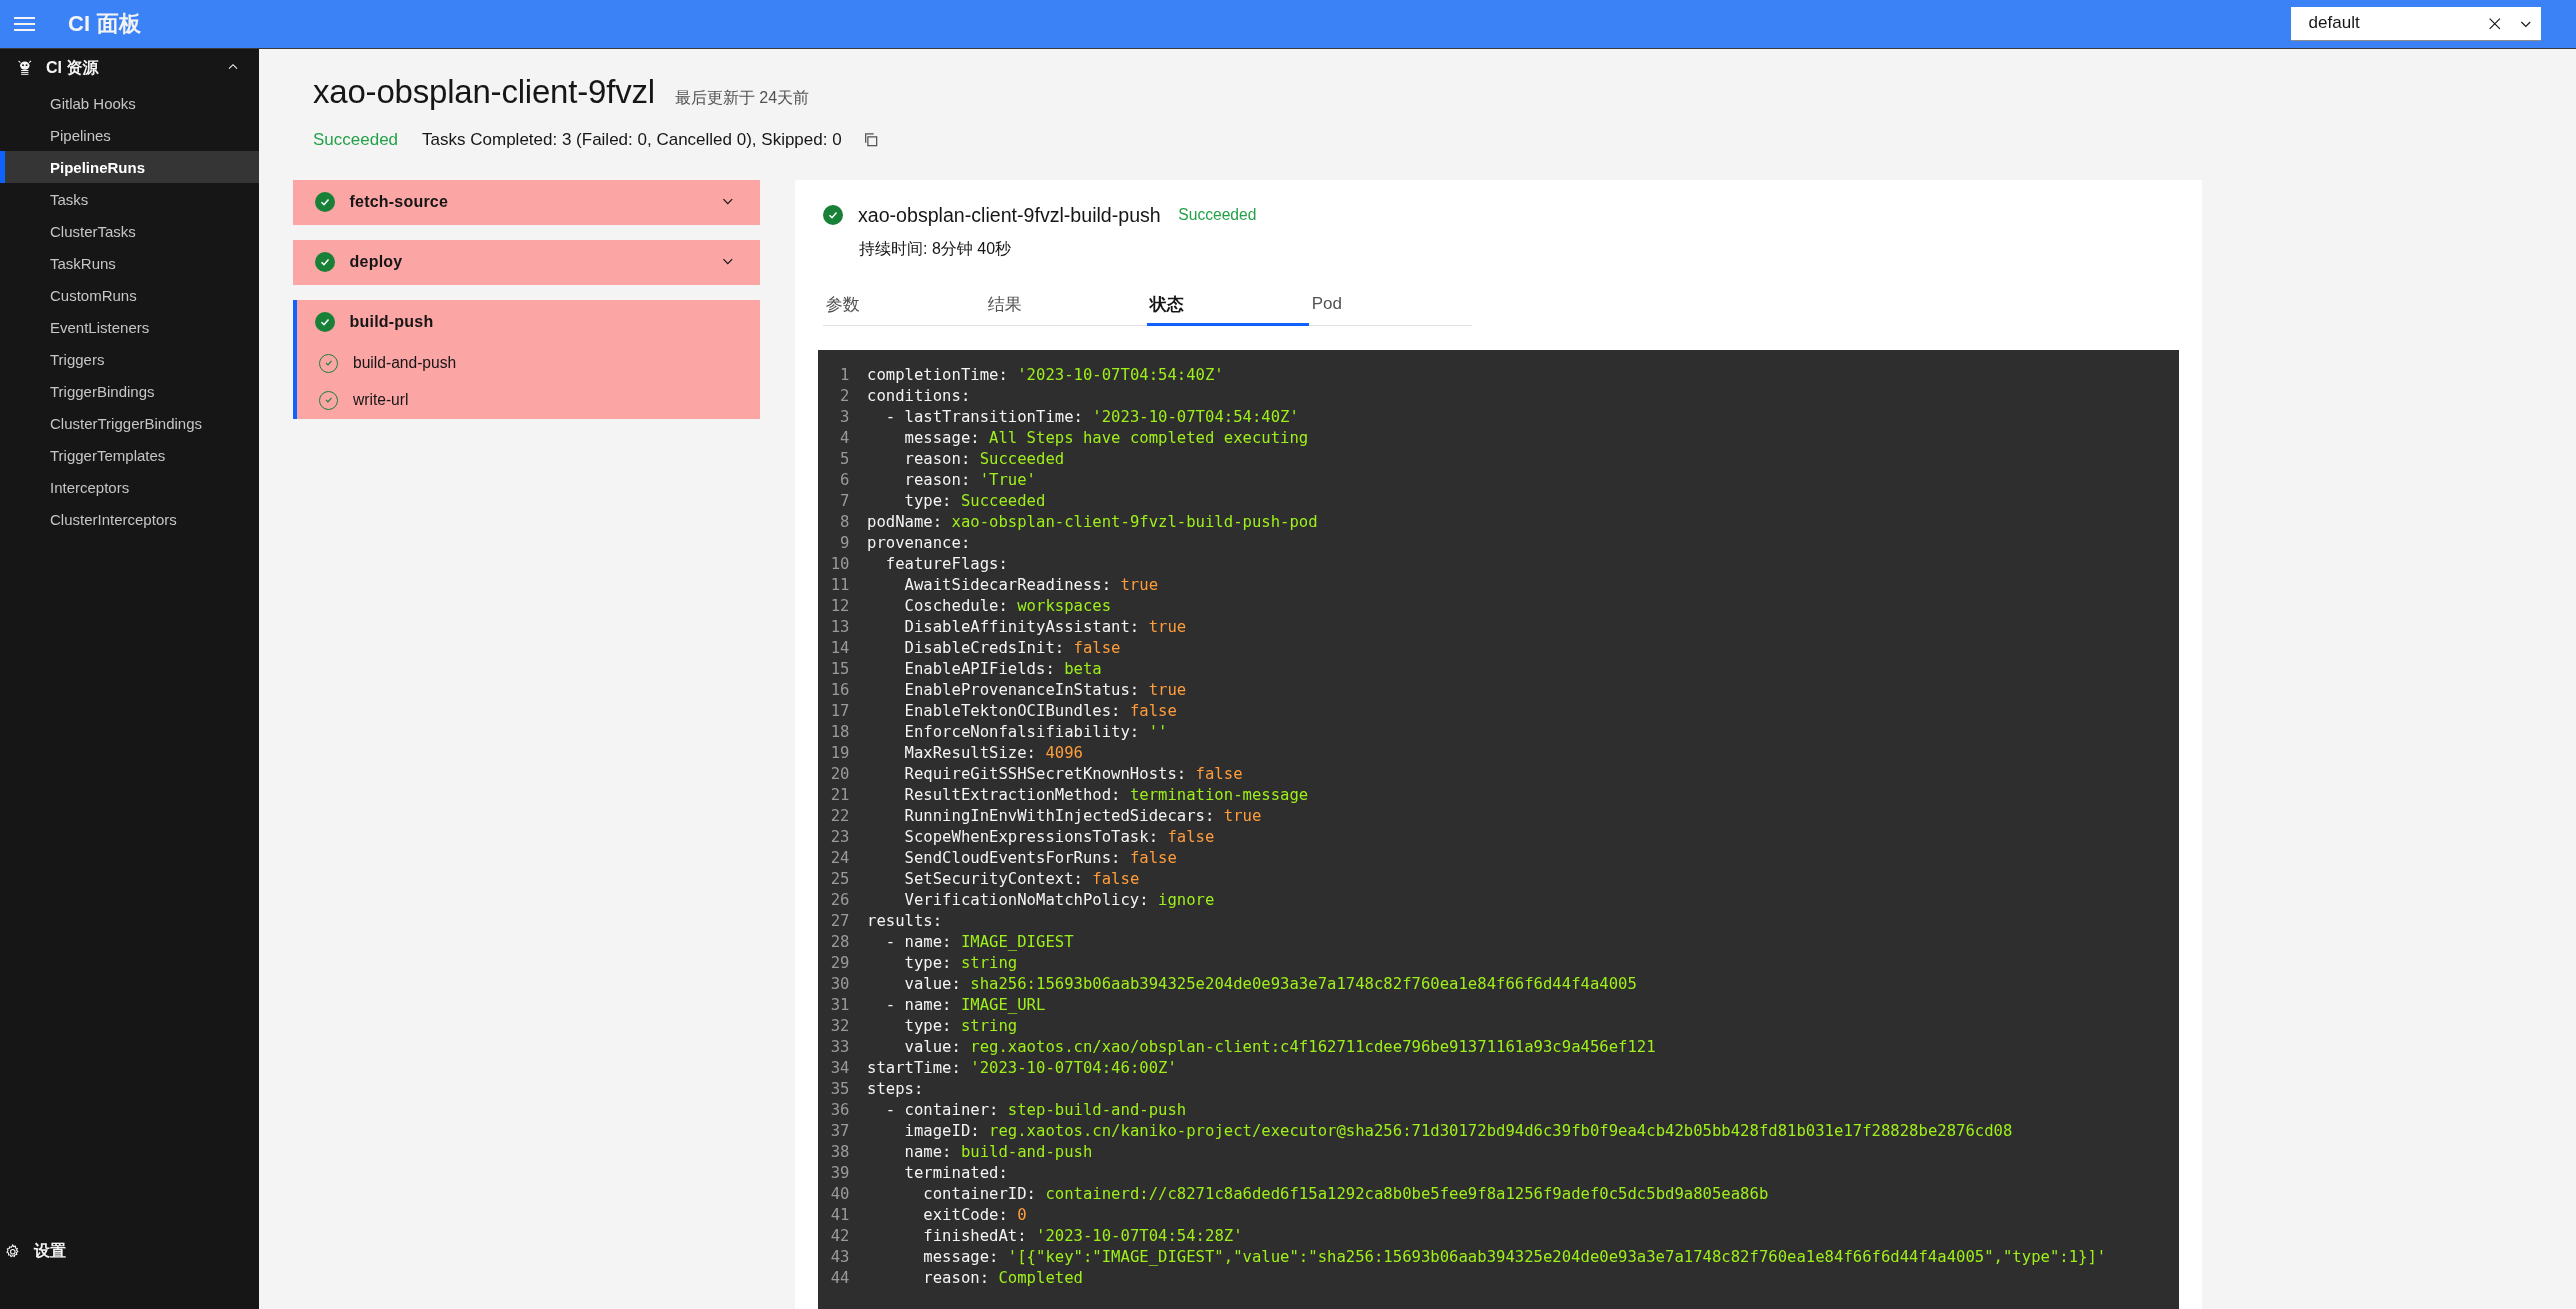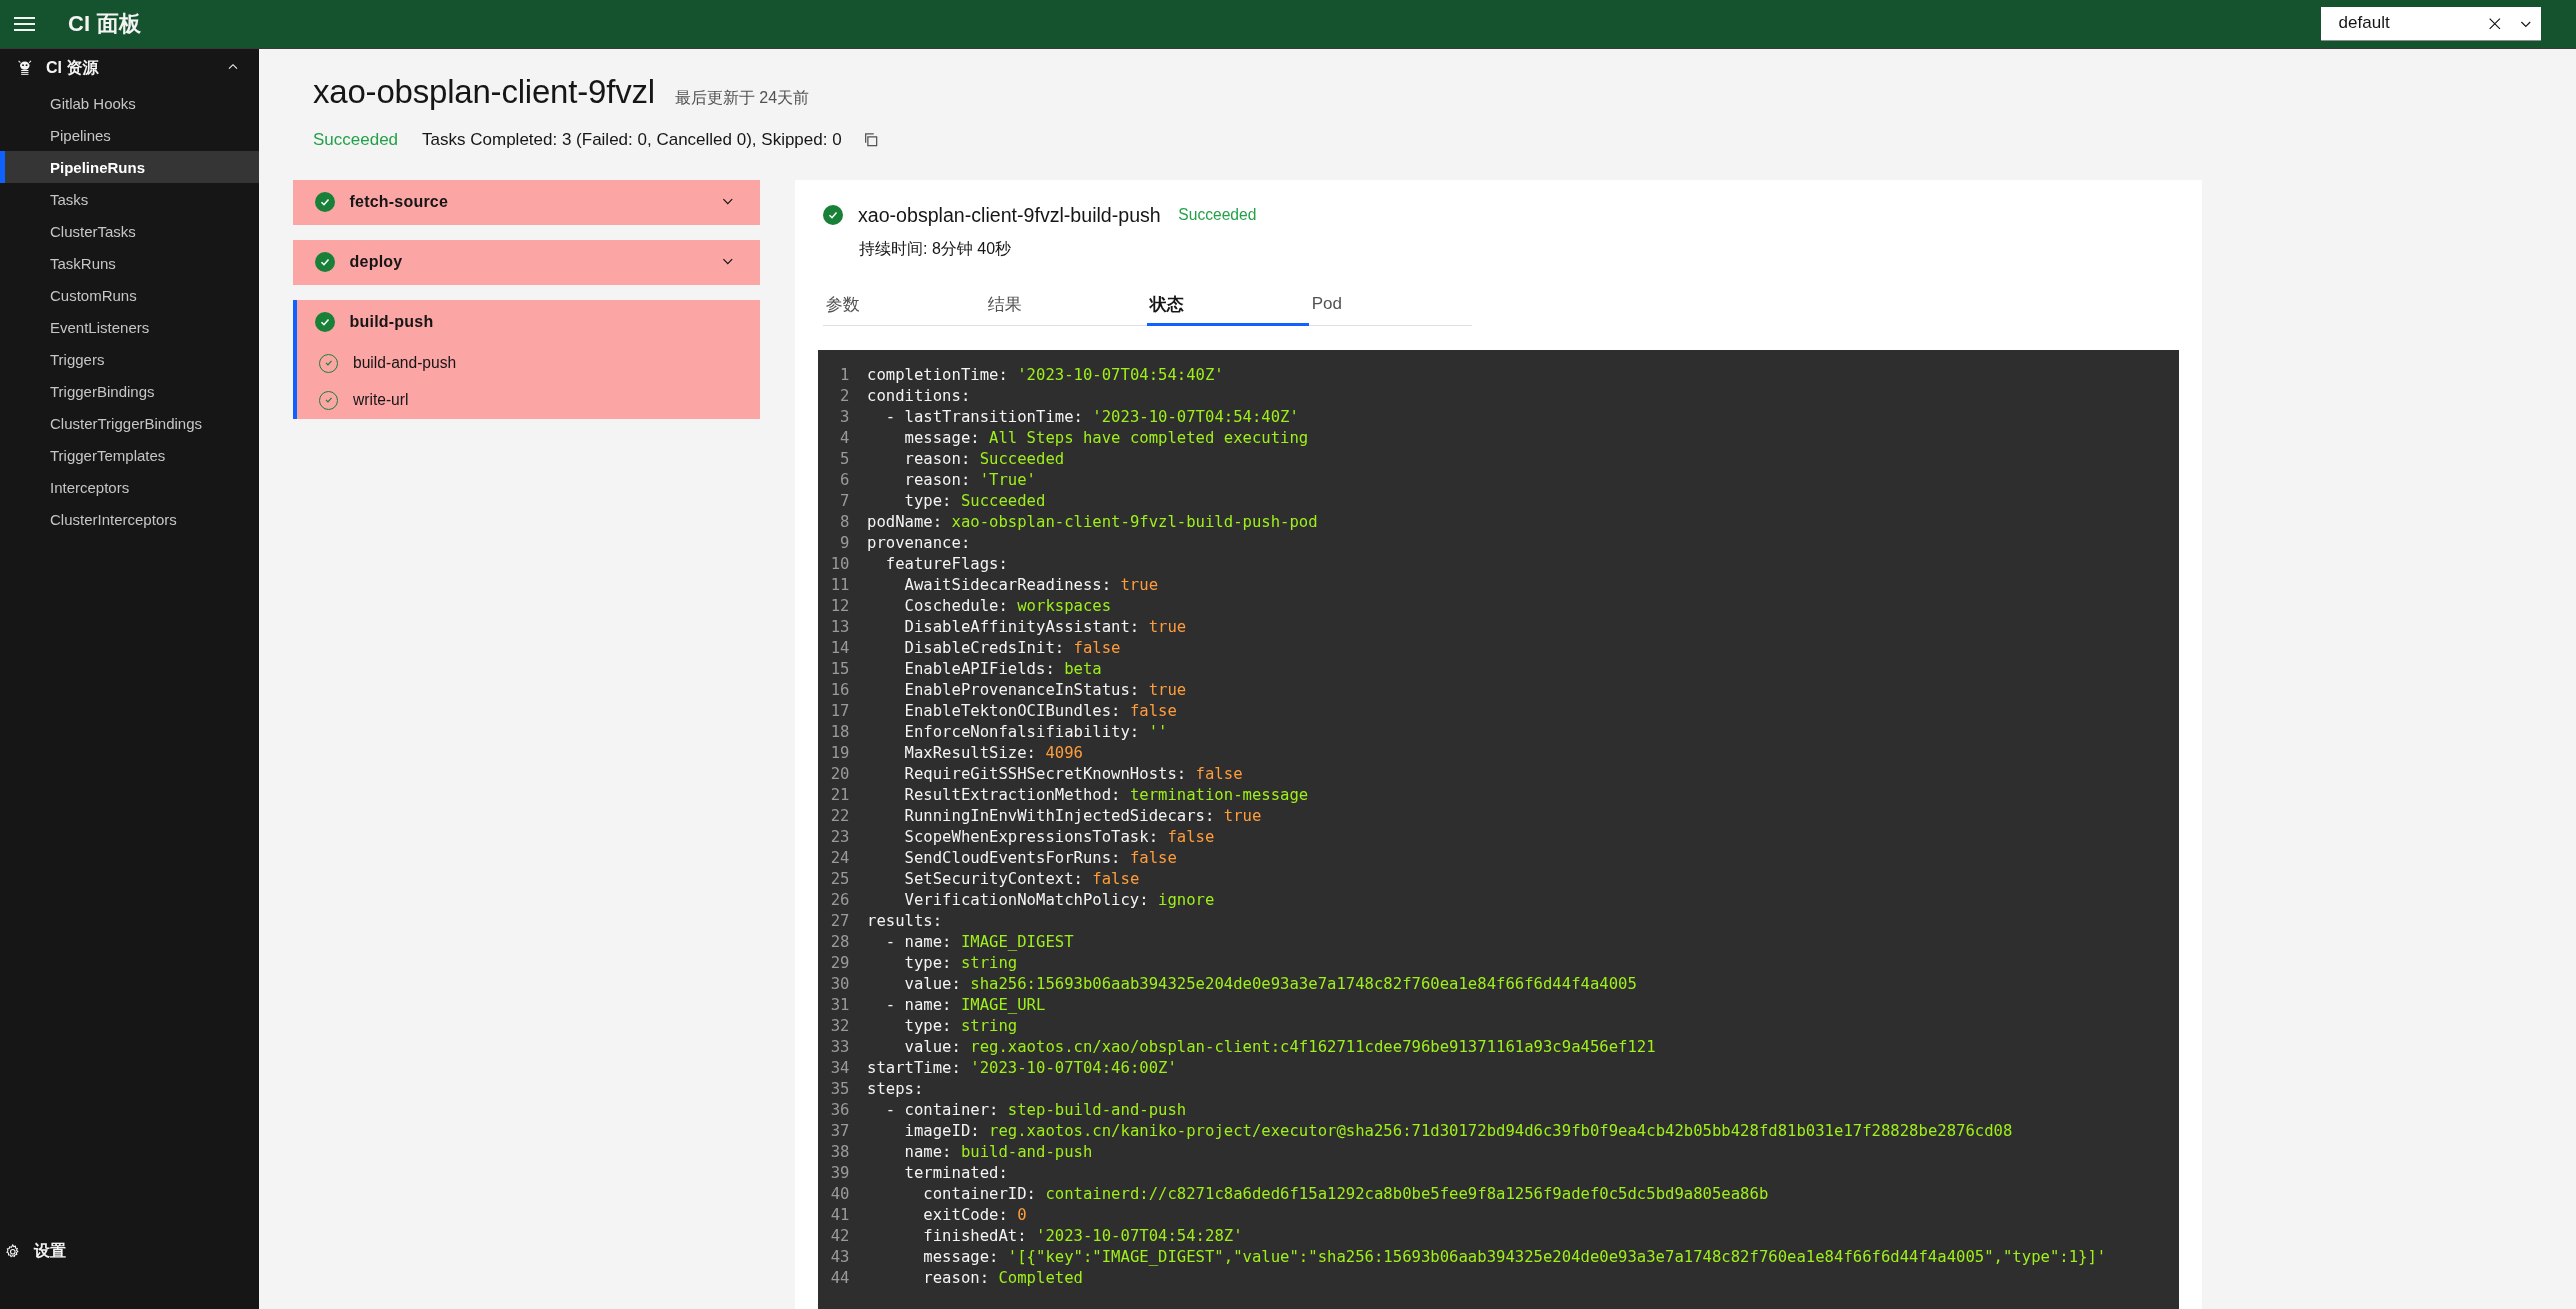--- a/index.html
+++ b/index.html
@@ -8,40 +8,40 @@
     height: 1310px;
     overflow: hidden;
     background: #f4f4f4;
     font-family: "Liberation Sans", sans-serif;
   }
 
   
   #top-bar {
     position: absolute; top: 0; left: 0;
     width: 2576px; height: 49px;
-    background: #14532d;
+    background: #3b82f6;
     display: flex; align-items: center;
     border-bottom: 0.7px solid #393939;
     z-index: 40;
   }
   #hamburger {
     width: 49px; height: 48px;
     display: flex; flex-direction: column;
     align-items: center; justify-content: center;
     gap: 4.7px; cursor: pointer;
   }
   #hamburger span { display: block; width: 21.6px; height: 1.4px; background: #f4f4f4; }
   #app-title {
     color: #f4f4f4; font-size: 22px; font-weight: 600;
     letter-spacing: 0.2px; margin-left: 19px; cursor: pointer;
     white-space: nowrap;
   }
   #ns-select {
     position: absolute; right: 35px; top: 6.8px;
-    width: 220px; height: 34px;
+    width: 250px; height: 34px;
     background: #ffffff;
     border-bottom: 1.4px solid #8d8d8d;
     display: flex; align-items: center;
     cursor: pointer;
   }
   #ns-value {
     flex: 1; color: #161616; font-size: 17px;
     padding-left: 17.6px; white-space: nowrap; overflow: hidden;
   }
   .ns-btn {

